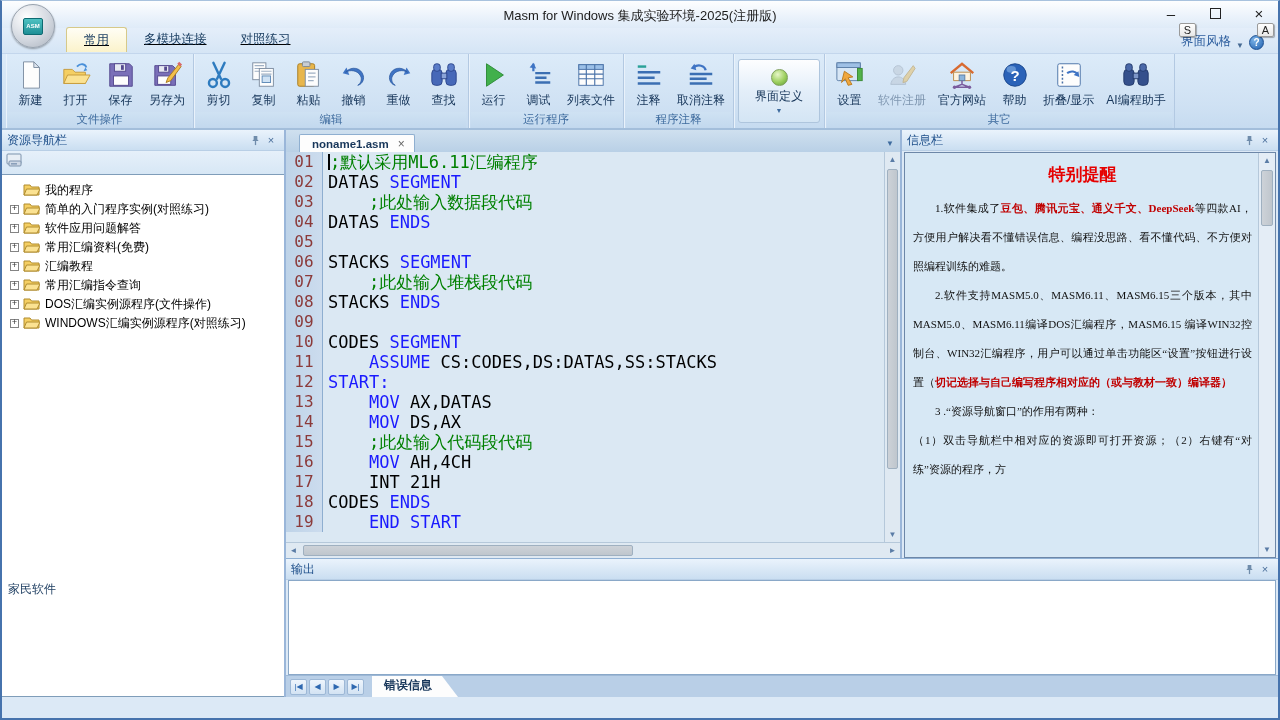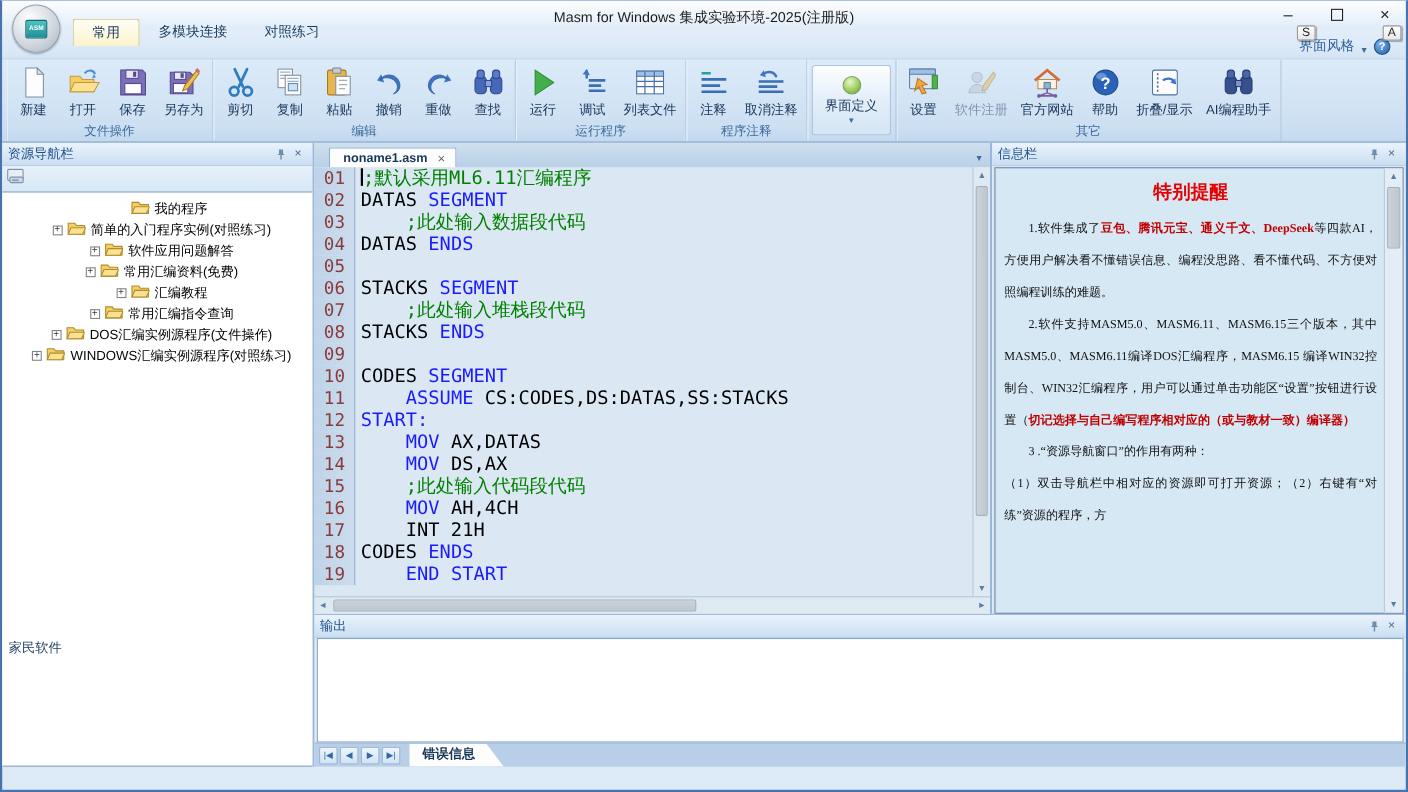--- a/index.html
+++ b/index.html
@@ -16,21 +16,21 @@
   .wc .sq { width:11px; height:11px; border:1.5px solid #222; }
   .appbtn { position:absolute; left:9px; top:3px; width:44px; height:44px; border-radius:50%;
             background:radial-gradient(circle at 35% 30%, #ffffff, #d3d8e0 55%, #aab2bd);
             border:1px solid #98a2ae; box-shadow:0 1px 2px rgba(0,0,0,.35); z-index:30;
             display:flex; align-items:center; justify-content:center; }
   .appbtn .asm { width:20px; height:17px; background:linear-gradient(#4fc2c2,#1e8f96); border:1px solid #0e6b72;
                  border-radius:2px; color:#fff; font-size:6px; font-weight:bold; display:flex; align-items:center; justify-content:center; }
 
   
   .tabrow { position:relative; height:26px; background:linear-gradient(#e4eefa,#d5e5f5); border-bottom:1px solid #c3d6ec; }
-  .rtabs { position:absolute; left:64px; bottom:11px; display:flex; }
+  .rtabs { position:absolute; left:64px; bottom:1px; display:flex;text-decoration:underline; }
   .rtab { padding:4px 17px 3px; font-size:12.5px; color:#163a5e; cursor:default; }
   .rtab.active { background:linear-gradient(#fffef5,#fbf3cb); border:1px solid #d6c989; border-bottom:none;
                  border-radius:3px 3px 0 0; }
   .styler { position:absolute; right:14px; top:5px; display:flex; align-items:flex-end; gap:5px;
             font-size:12.5px; color:#2d5e9e; }
   .styler .arr { font-size:8px; color:#466a93; }
   .helporb { width:15px; height:15px; border-radius:50%; background:radial-gradient(circle at 35% 30%, #7db4e8, #1f5fae);
              color:#fff; font-size:10px; font-weight:bold; display:flex; align-items:center; justify-content:center;
              border:1px solid #1b4f92; }
   .keytip { position:absolute; z-index:40; font-size:11px; color:#222; background:linear-gradient(#fefefe,#e8e8e8);
@@ -44,40 +44,40 @@
   .rgroup { display:flex; flex-direction:column; border-right:1px solid #b3c9e2; box-shadow:1px 0 0 #e9f2fb inset; padding:1px 2px 0; }
   .rbtns { flex:1; display:flex; align-items:flex-start; }
   .rbtn { min-width:44px; padding:2px 5px 1px; display:flex; flex-direction:column; align-items:center; gap:1px;
           border:1px solid transparent; border-radius:3px; cursor:default; }
   .rbtn .ricon { width:33px; height:33px; display:flex; align-items:center; justify-content:center; }
   .rbtn .ricon svg { width:30px; height:30px; }
   .rbtn .rlbl { font-size:12px; color:#17365a; white-space:nowrap; }
   .rbtn.disabled { opacity:.45; }
   .glabel { height:16px; text-align:center; font-size:11.5px; color:#3e6b9e; background:linear-gradient(#cfe2f3,#c2d8ee); }
   .rgroup.orbgrp { justify-content:center; align-items:center; padding:3px 4px; }
-  .orbbtn { width:72px; height:64px; border:1px solid #aec5dd; border-radius:3px;
+  .orbbtn { width:82px; height:64px; border:1px solid #aec5dd; border-radius:3px;
             background:linear-gradient(#fdfeff,#e3eef9 50%,#d4e5f4); display:flex; flex-direction:column;
             align-items:center; justify-content:center; gap:2px; }
   .orbbtn .orb { width:17px; height:17px; border-radius:50%; border:1px solid #7fa05c;
                  background:radial-gradient(circle at 38% 30%, #e7f6c8, #9ccf5e 55%, #5f9c37); }
   .orbbtn .olbl { font-size:12px; color:#17365a; }
   .orbbtn .oarr { font-size:7px; color:#3e6b9e; }
 
   
   .content { display:grid; grid-template-columns:284px 1fr; grid-template-rows:428px 139px; height:439px; }
   .leftpanel { grid-row:1 / 3; background:#dce9f6; border-right:2px solid #9ab6d9; display:flex; flex-direction:column; }
   .phead { height:21px; background:linear-gradient(#eaf3fc,#cadef1); border-bottom:1px solid #b9cfe6;
            display:flex; align-items:center; padding:0 5px; font-size:12px; color:#1e4f8a; }
   .phead .ptitle { flex:1; }
   .picon { width:16px; height:14px; display:flex; align-items:center; justify-content:center;
            color:#4a6f9b; font-size:11px; cursor:default; }
   .navtools { height:23px; background:linear-gradient(#e6f0fa,#d7e7f5); display:flex; align-items:center; padding:0 4px; }
   .navtools svg { width:18px; height:15px; }
   .treearea { flex:1; background:#fff; border:1px solid #7f9db9; border-left:none; border-right:none; overflow:hidden; padding-top:6px; }
-  .trow { display:flex; align-items:center; height:19px; padding-left:8px; cursor:default;justify-content:center; }
+  .trow { display:flex; align-items:center; height:19px; padding-left:8px; cursor:default; }
   .plus { width:9px; height:9px; border:1px solid #848484; background:#fff; font-size:9px; line-height:7px;
           text-align:center; color:#333; margin-right:4px; flex:none; font-family:"Liberation Mono",monospace; }
   .plus.empty { border:none; background:transparent; }
   .trow svg { width:17px; height:14px; margin-right:5px; flex:none; }
   .trow .tlbl { font-size:12px; color:#000; white-space:nowrap; }
 
   .rightside { display:flex; flex-direction:column; }
   .mainrow { display:flex; height:428px; }
 
   

